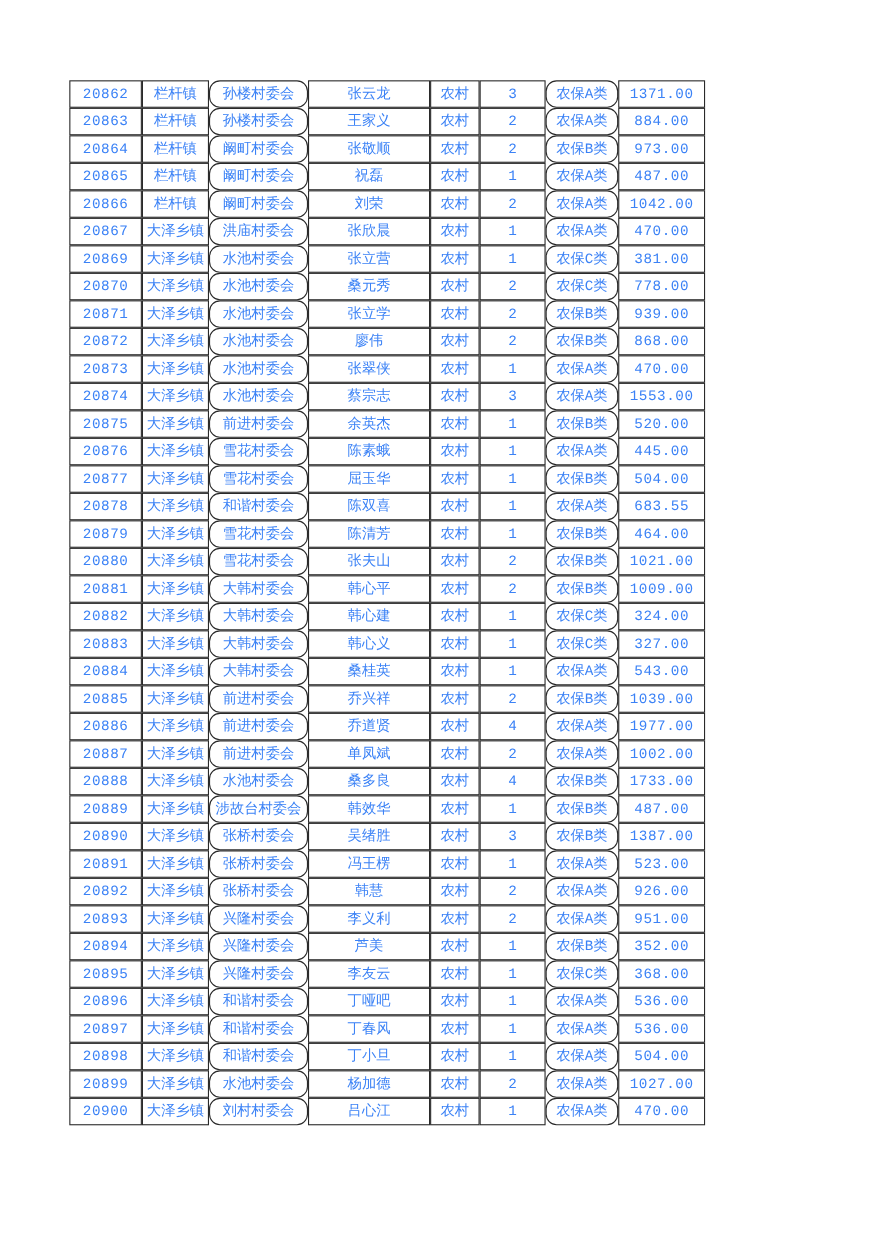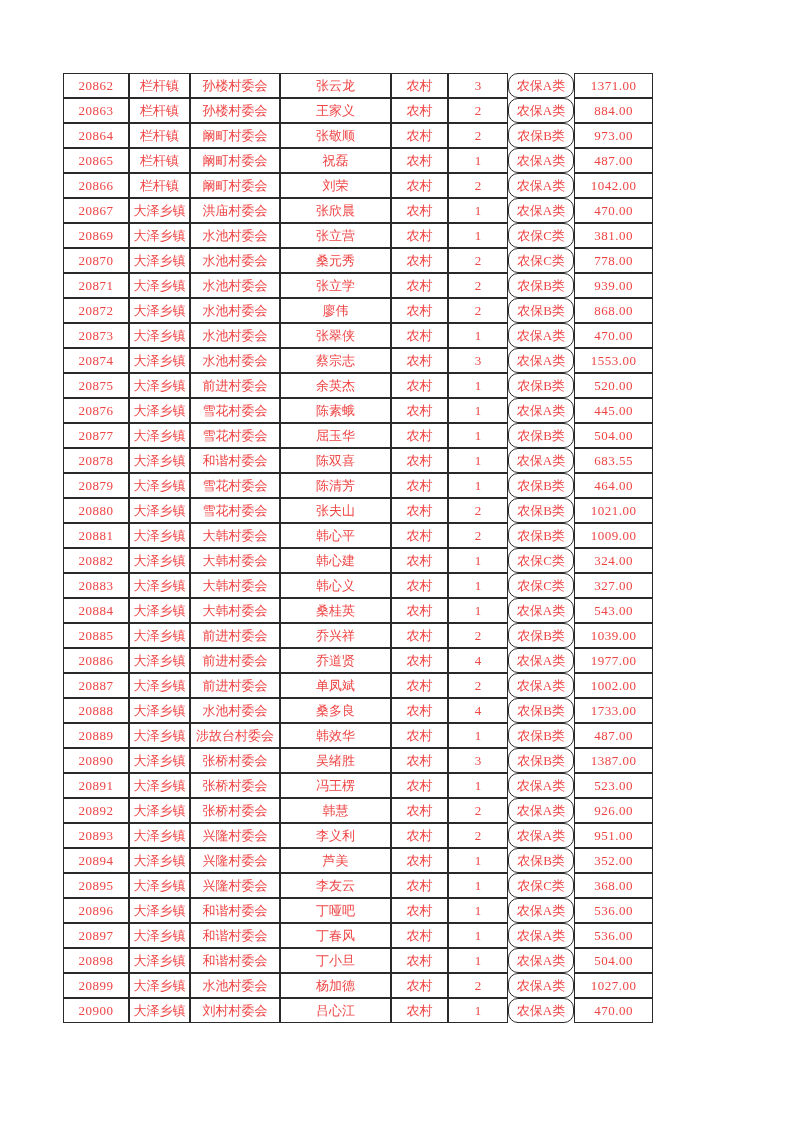--- a/index.html
+++ b/index.html
@@ -5,22 +5,22 @@
   html, body {
     margin: 0;
     padding: 0;
     background: #ffffff;
   }
   .page {
     position: relative;
     width: 793px;
     height: 1122px;
     background: #ffffff;
-    font-family: Liberation Serif, serif;
-    color: #ef4444;
+    font-family: Liberation Mono, monospace;
+    color: #3b82f6;
     overflow: hidden;
   }
   table.roster {
     position: absolute;
     left: 63px;
     top: 73px;
     width: 574px;
     table-layout: fixed;
     border-collapse: separate;   
     border-spacing: 0;
@@ -32,23 +32,23 @@
     text-align: center;
     vertical-align: middle;
     font-size: 13px;
     line-height: 1;
     padding: 0 1px;
     white-space: nowrap;
     overflow: hidden;
   }
   .col-record-id          { width: 66px; letter-spacing: 0.5px; }
   .col-town               { width: 61px; margin-left: 25px; }
-  .col-village-committee  { width: 90px; }
+  .col-village-committee  { width: 90px; border-radius: 10px; }
   .col-person-name        { width: 111px; }
-  .col-household-type     { width: 57px; margin-top: 24px; }
+  .col-household-type     { width: 45px; margin-top: 24px; }
   .col-member-count       { width: 60px; }
   .col-insurance-category { width: 66px; border-radius: 10px; }
   .col-amount             { width: 79px; letter-spacing: 0.5px; }
 </style>
 </head>
 <body>
 
 <div class="page">
   <table class="roster">
     <tbody>

